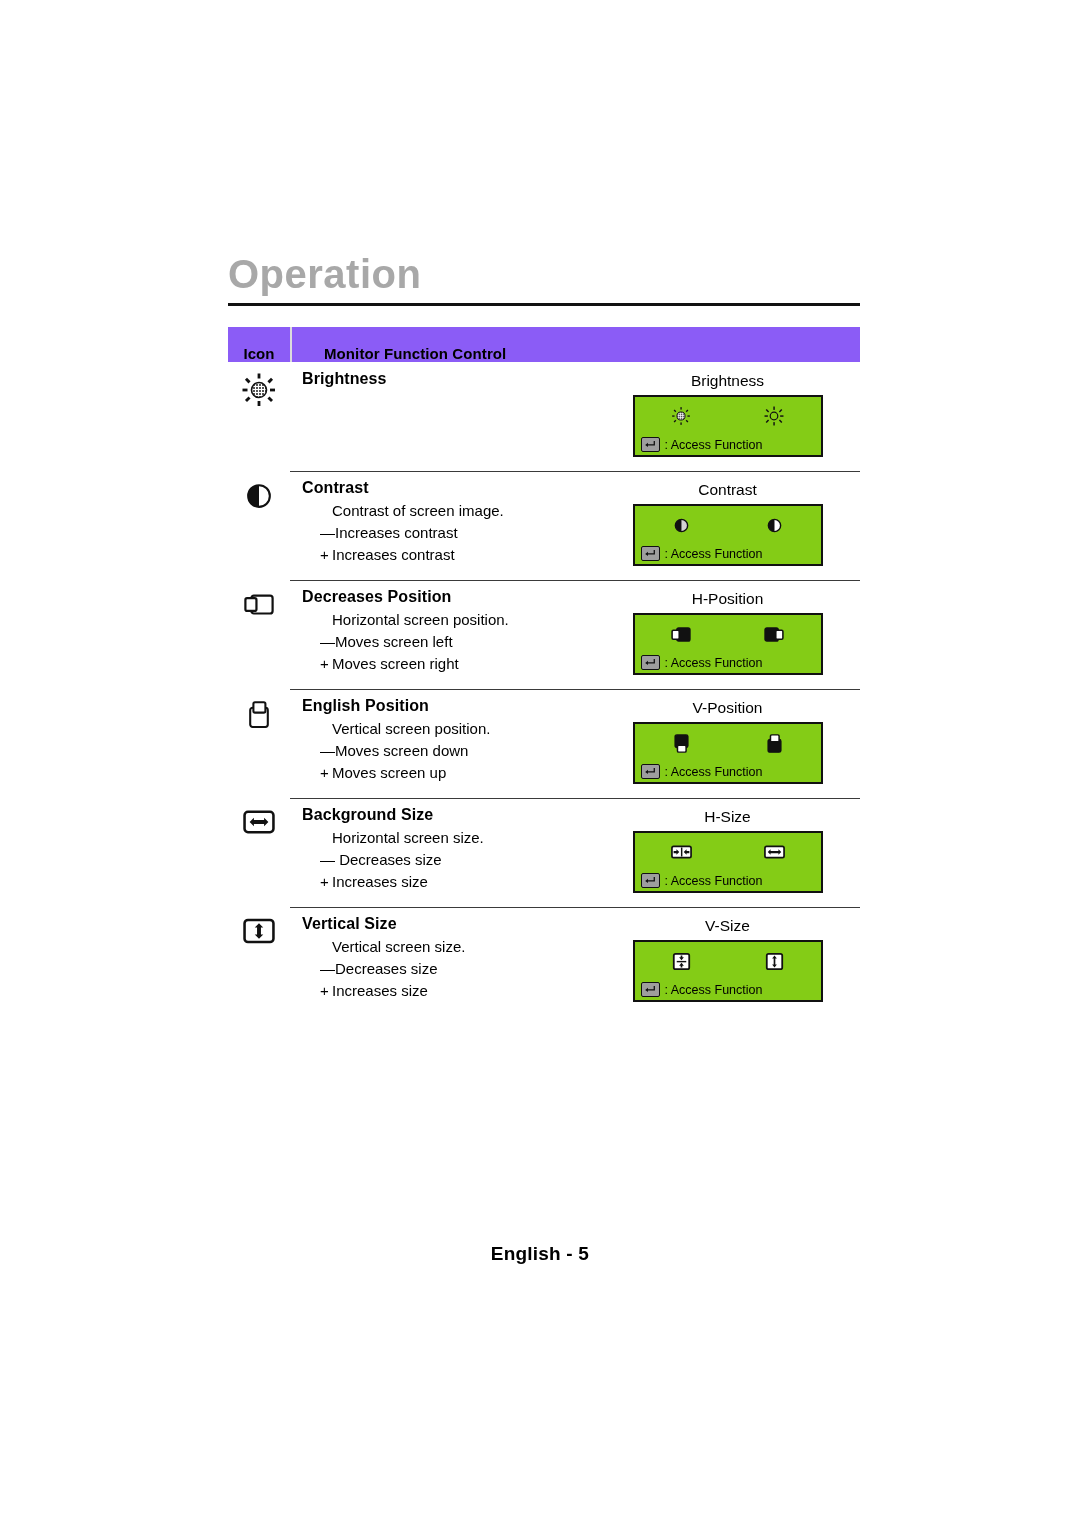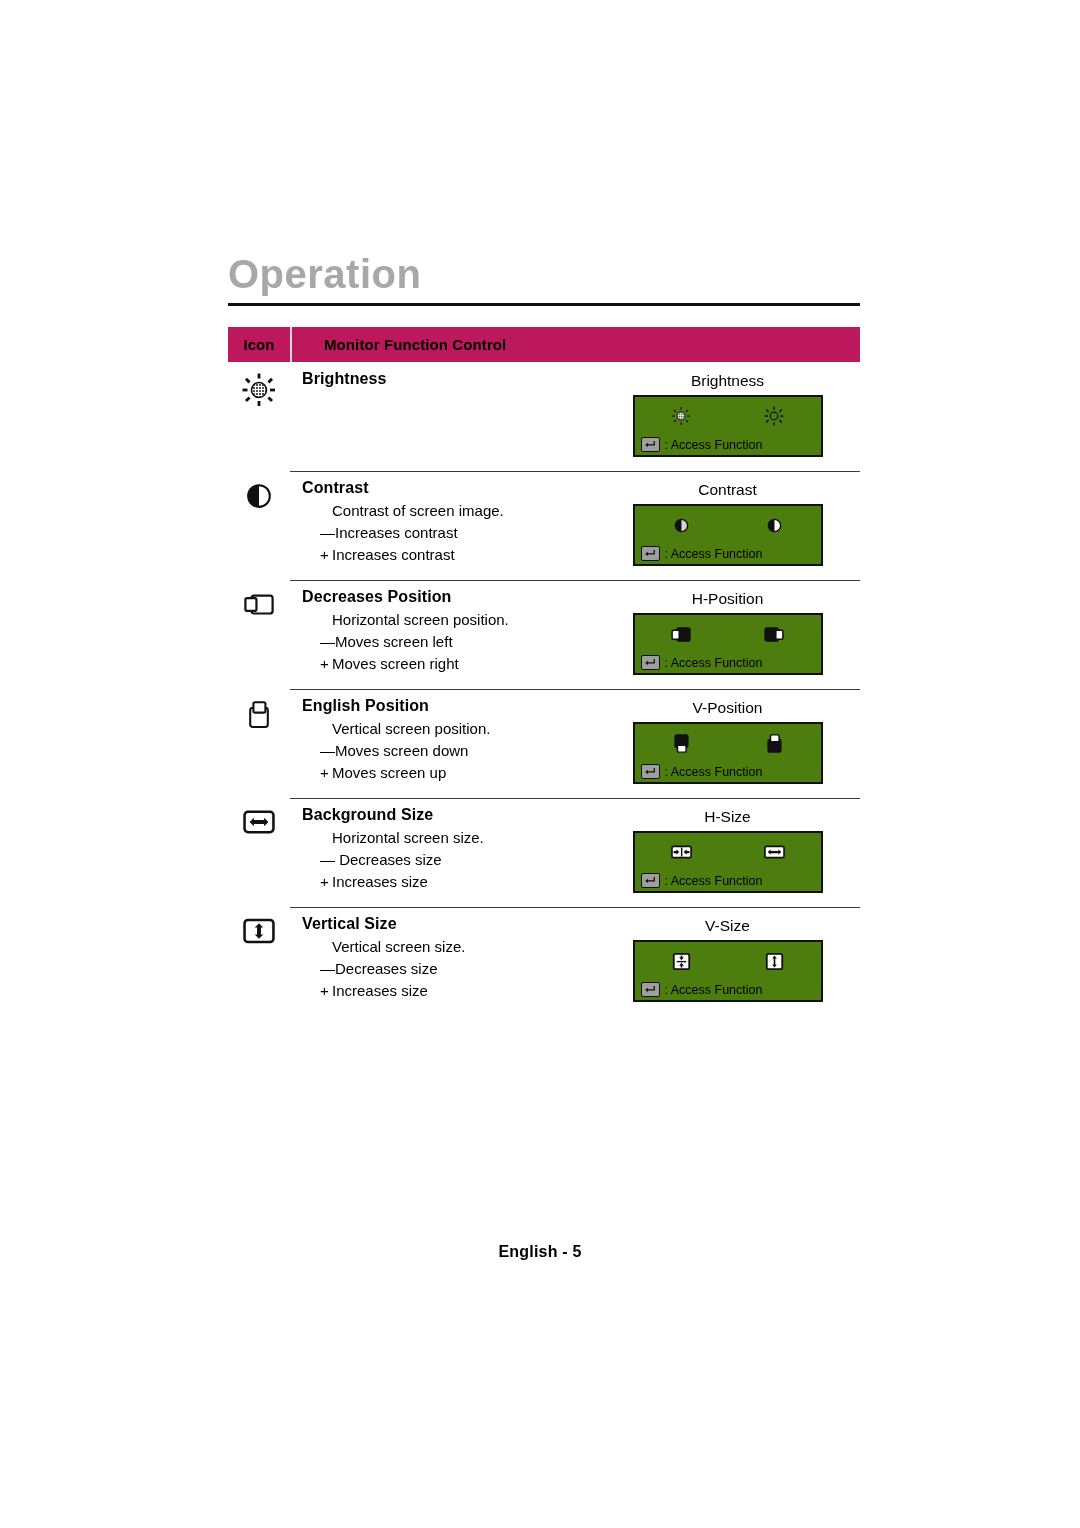--- a/index.html
+++ b/index.html
@@ -47,23 +47,23 @@
     border-top: 3px solid #111;
   }
 
   
   .table-header {
     position: absolute;
     left: 228px;
     top: 327px;
     width: 632px;
     height: 35px;
-    background: #be185d;
-    display: flex;
-    align-items: center;
+    background: #8b5cf6;
+    display: flex;
+    align-items: flex-end;
   }
   .th-icon {
     width: 62px;
     text-align: center;
     font-size: 15px;
     font-weight: bold;
     letter-spacing: 0.1px;
   }
   .th-divider {
     width: 2px;
@@ -145,21 +145,21 @@
     padding-top: 2px;
   }
   .osd-label {
     font-size: 15.5px;
     line-height: 22px;
     margin-bottom: 3px;
   }
   .osd-box {
     width: 190px;
     height: 62px;
-    background: #4d7c0f;
+    background: #84cc16;
     border: 2px solid #111;
     position: relative;
     box-sizing: border-box;
   }
   .osd-icons {
     position: absolute;
     left: 0; right: 0;
     top: 6px;
     height: 26px;
     display: flex;
@@ -195,21 +195,21 @@
     background: #9e9e9e;
   }
 
   
   .footer {
     position: absolute;
     left: 0;
     top: 1243px;
     width: 1080px;
     text-align: center;
-    font-size: 16px;
+    font-size: 19px;
     font-weight: bold;
     letter-spacing: 0.2px;
   }
 
   svg { display: block; }
 </style>
 </head>
 <body>
 
 <div class="page">

